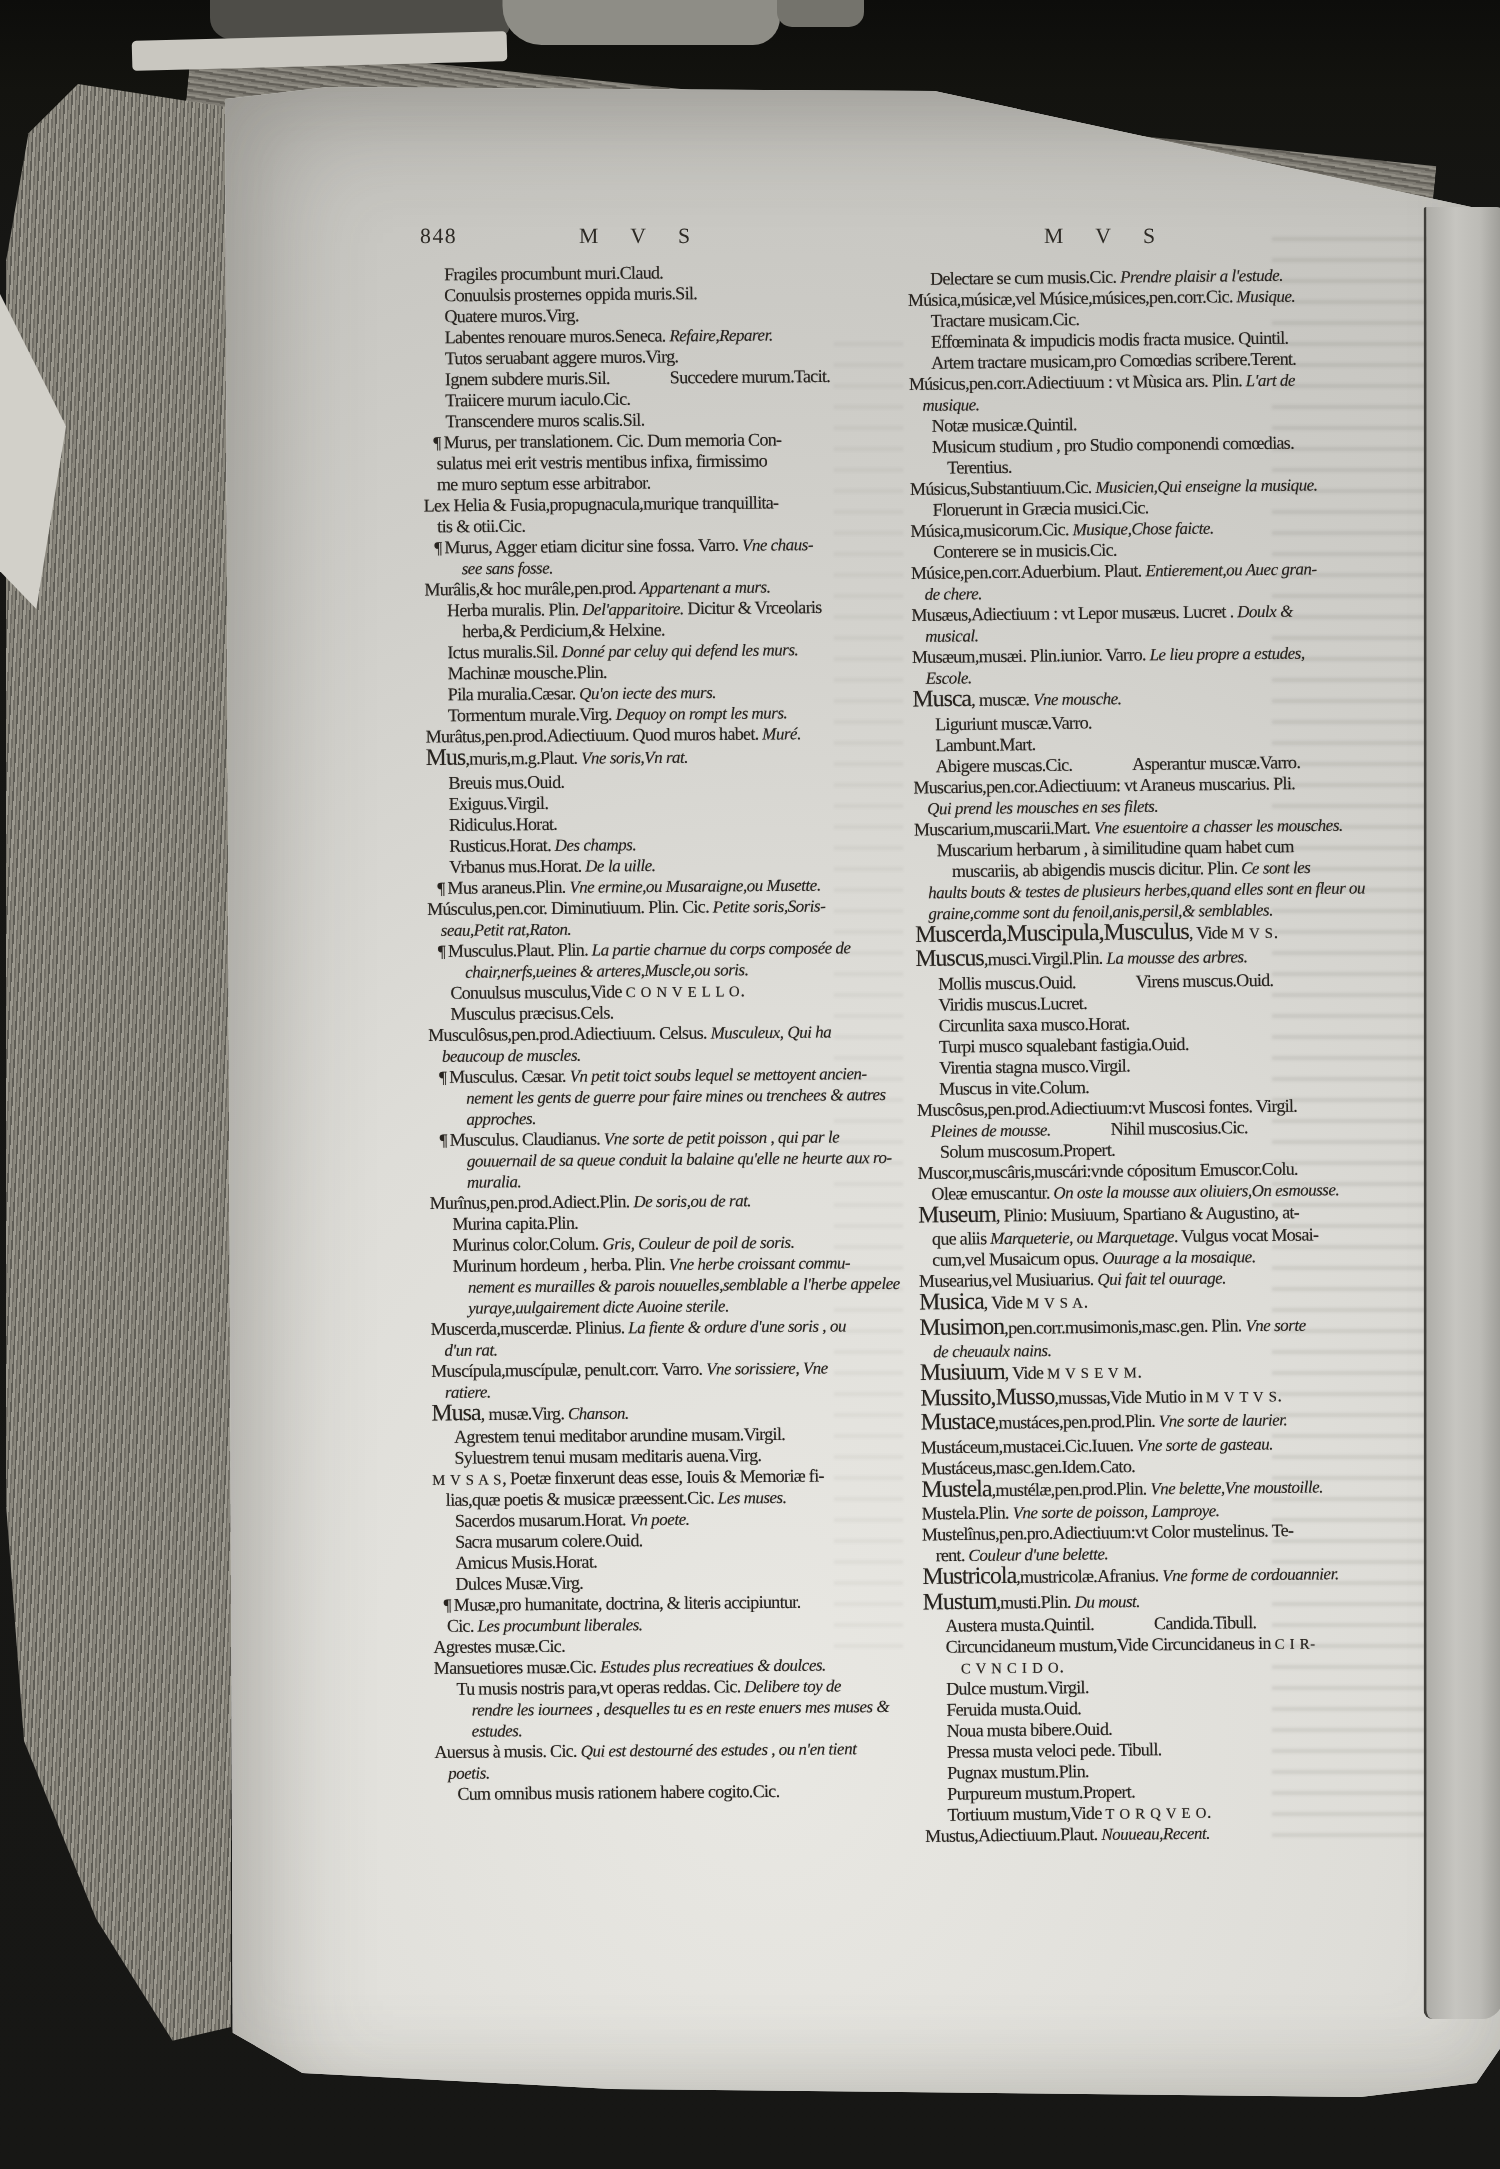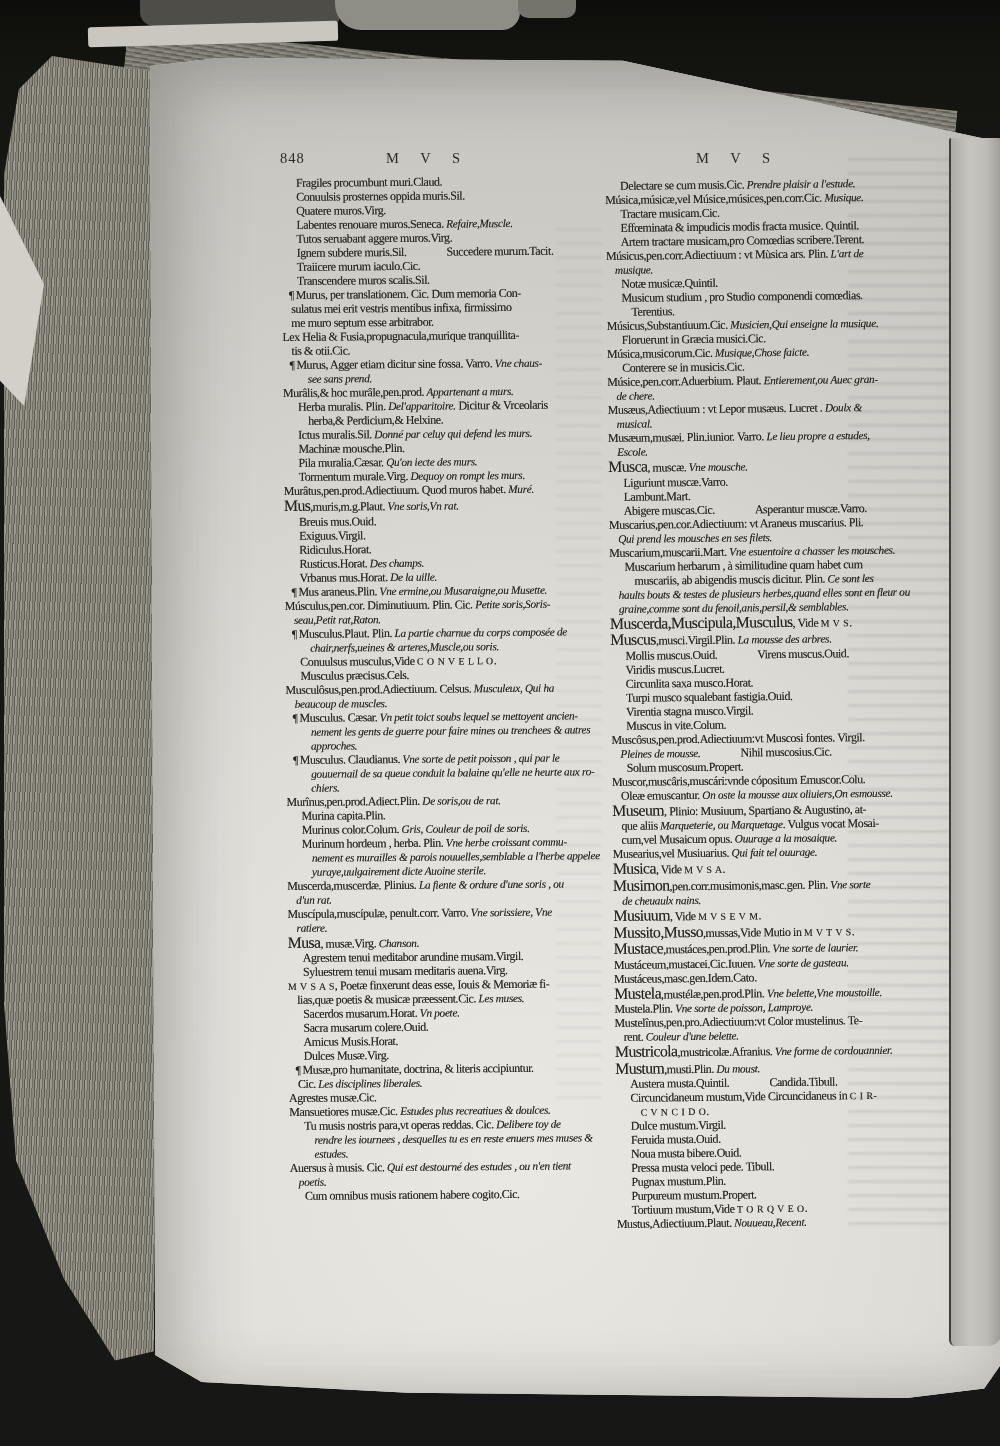--- a/index.html
+++ b/index.html
@@ -94,32 +94,32 @@
   <div class="ghost" id="ghost-mid"></div>
 
   <div class="head" id="pagenum">848</div>
   <div class="head" id="head-left">M V S</div>
   <div class="head" id="head-right">M V S</div>
 
   <div class="column" id="col0">
       <div class="ln k-s"><span class="sr">Fragiles procumbunt muri.Claud.</span></div>
       <div class="ln k-s"><span class="sr">Conuulsis prosternes oppida muris.Sil.</span></div>
       <div class="ln k-s"><span class="sr">Quatere muros.Virg.</span></div>
-      <div class="ln k-s"><span class="sr">Labentes renouare muros.Seneca.</span><span class="si"> Refaire,Muscle.</span></div>
+      <div class="ln k-s"><span class="sr">Labentes renouare muros.Seneca.</span><span class="si"> Refaire,Reparer.</span></div>
       <div class="ln k-s"><span class="sr">Tutos seruabant aggere muros.Virg.</span></div>
       <div class="ln k-s"><span class="sr">Ignem subdere muris.Sil.</span><span class="sg"></span><span class="sr">Succedere murum.Tacit.</span></div>
       <div class="ln k-s"><span class="sr">Traiicere murum iaculo.Cic.</span></div>
       <div class="ln k-s"><span class="sr">Transcendere muros scalis.Sil.</span></div>
       <div class="ln k-p"><span class="spil">¶</span><span class="sr">Murus, per translationem. Cic. Dum memoria Con-</span></div>
       <div class="ln k-c"><span class="sr">sulatus mei erit vestris mentibus infixa, firmissimo</span></div>
       <div class="ln k-c"><span class="sr">me muro septum esse arbitrabor.</span></div>
       <div class="ln k-h"><span class="sr">Lex Helia &amp; Fusia,propugnacula,murique tranquillita-</span></div>
       <div class="ln k-c"><span class="sr">tis &amp; otii.Cic.</span></div>
       <div class="ln k-p"><span class="spil">¶</span><span class="sr">Murus, Agger etiam dicitur sine fossa. Varro.</span><span class="si"> Vne chaus-</span></div>
-      <div class="ln k-cc"><span class="si">see sans prend.</span></div>
+      <div class="ln k-cc"><span class="si">see sans fosse.</span></div>
       <div class="ln k-h"><span class="sr">Murâlis,&amp; hoc murâle,pen.prod.</span><span class="si"> Appartenant a murs.</span></div>
       <div class="ln k-s"><span class="sr">Herba muralis. Plin.</span><span class="si"> Del'apparitoire.</span><span class="sr"> Dicitur &amp; Vrceolaris</span></div>
       <div class="ln k-cc"><span class="sr">herba,&amp; Perdicium,&amp; Helxine.</span></div>
       <div class="ln k-s"><span class="sr">Ictus muralis.Sil.</span><span class="si"> Donné par celuy qui defend les murs.</span></div>
       <div class="ln k-s"><span class="sr">Machinæ mousche.Plin.</span></div>
       <div class="ln k-s"><span class="sr">Pila muralia.Cæsar.</span><span class="si"> Qu'on iecte des murs.</span></div>
       <div class="ln k-s"><span class="sr">Tormentum murale.Virg.</span><span class="si"> Dequoy on rompt les murs.</span></div>
       <div class="ln k-h"><span class="sr">Murâtus,pen.prod.Adiectiuum. Quod muros habet.</span><span class="si"> Muré.</span></div>
       <div class="ln k-H"><span class="slg">Mus</span><span class="sr">,muris,m.g.Plaut.</span><span class="si"> Vne soris,Vn rat.</span></div>
       <div class="ln k-s"><span class="sr">Breuis mus.Ouid.</span></div>
@@ -134,42 +134,42 @@
       <div class="ln k-cc"><span class="si">chair,nerfs,ueines &amp; arteres,Muscle,ou soris.</span></div>
       <div class="ln k-s"><span class="sr">Conuulsus musculus,Vide </span><span class="ssc">C O N V E L L O</span><span class="sr">.</span></div>
       <div class="ln k-s"><span class="sr">Musculus præcisus.Cels.</span></div>
       <div class="ln k-h"><span class="sr">Musculôsus,pen.prod.Adiectiuum. Celsus.</span><span class="si"> Musculeux, Qui ha</span></div>
       <div class="ln k-c"><span class="si">beaucoup de muscles.</span></div>
       <div class="ln k-p"><span class="spil">¶</span><span class="sr">Musculus. Cæsar.</span><span class="si"> Vn petit toict soubs lequel se mettoyent ancien-</span></div>
       <div class="ln k-cc"><span class="si">nement les gents de guerre pour faire mines ou trenchees &amp; autres</span></div>
       <div class="ln k-cc"><span class="si">approches.</span></div>
       <div class="ln k-p"><span class="spil">¶</span><span class="sr">Musculus. Claudianus.</span><span class="si"> Vne sorte de petit poisson , qui par le</span></div>
       <div class="ln k-cc"><span class="si">gouuernail de sa queue conduit la balaine qu'elle ne heurte aux ro-</span></div>
-      <div class="ln k-cc"><span class="si">chiers.</span></div>
+      <div class="ln k-cc"><span class="si">muralia.</span></div>
       <div class="ln k-h"><span class="sr">Murînus,pen.prod.Adiect.Plin.</span><span class="si"> De soris,ou de rat.</span></div>
       <div class="ln k-s"><span class="sr">Murina capita.Plin.</span></div>
       <div class="ln k-s"><span class="sr">Murinus color.Colum.</span><span class="si"> Gris, Couleur de poil de soris.</span></div>
       <div class="ln k-s"><span class="sr">Murinum hordeum , herba. Plin.</span><span class="si"> Vne herbe croissant commu-</span></div>
       <div class="ln k-cc"><span class="si">nement es murailles &amp; parois nouuelles,semblable a l'herbe appelee</span></div>
       <div class="ln k-cc"><span class="si">yuraye,uulgairement dicte Auoine sterile.</span></div>
       <div class="ln k-h"><span class="sr">Muscerda,muscerdæ. Plinius.</span><span class="si"> La fiente &amp; ordure d'une soris , ou</span></div>
       <div class="ln k-c"><span class="si">d'un rat.</span></div>
       <div class="ln k-h"><span class="sr">Muscípula,muscípulæ, penult.corr. Varro.</span><span class="si"> Vne sorissiere, Vne</span></div>
       <div class="ln k-c"><span class="si">ratiere.</span></div>
       <div class="ln k-H"><span class="slg">Musa</span><span class="sr">, musæ.Virg.</span><span class="si"> Chanson.</span></div>
       <div class="ln k-s"><span class="sr">Agrestem tenui meditabor arundine musam.Virgil.</span></div>
       <div class="ln k-s"><span class="sr">Syluestrem tenui musam meditaris auena.Virg.</span></div>
       <div class="ln k-h"><span class="ssc">M V S A S</span><span class="sr">, Poetæ finxerunt deas esse, Iouis &amp; Memoriæ fi-</span></div>
       <div class="ln k-c"><span class="sr">lias,quæ poetis &amp; musicæ præessent.Cic.</span><span class="si"> Les muses.</span></div>
       <div class="ln k-s"><span class="sr">Sacerdos musarum.Horat.</span><span class="si"> Vn poete.</span></div>
       <div class="ln k-s"><span class="sr">Sacra musarum colere.Ouid.</span></div>
       <div class="ln k-s"><span class="sr">Amicus Musis.Horat.</span></div>
       <div class="ln k-s"><span class="sr">Dulces Musæ.Virg.</span></div>
       <div class="ln k-p"><span class="spil">¶</span><span class="sr">Musæ,pro humanitate, doctrina, &amp; literis accipiuntur.</span></div>
-      <div class="ln k-c"><span class="sr">Cic.</span><span class="si"> Les disciplines liberales.</span></div>
+      <div class="ln k-c"><span class="sr">Cic.</span><span class="si"> Les procumbunt liberales.</span></div>
       <div class="ln k-h"><span class="sr">Agrestes musæ.Cic.</span></div>
       <div class="ln k-h"><span class="sr">Mansuetiores musæ.Cic.</span><span class="si"> Estudes plus recreatiues &amp; doulces.</span></div>
       <div class="ln k-s"><span class="sr">Tu musis nostris para,vt operas reddas. Cic.</span><span class="si"> Delibere toy de</span></div>
       <div class="ln k-cc"><span class="si">rendre les iournees , desquelles tu es en reste enuers mes muses &amp;</span></div>
       <div class="ln k-cc"><span class="si">estudes.</span></div>
       <div class="ln k-h"><span class="sr">Auersus à musis. Cic.</span><span class="si"> Qui est destourné des estudes , ou n'en tient</span></div>
       <div class="ln k-c"><span class="si">poetis.</span></div>
       <div class="ln k-s"><span class="sr">Cum omnibus musis rationem habere cogito.Cic.</span></div>
     </div>
   <div class="column" id="col1">

